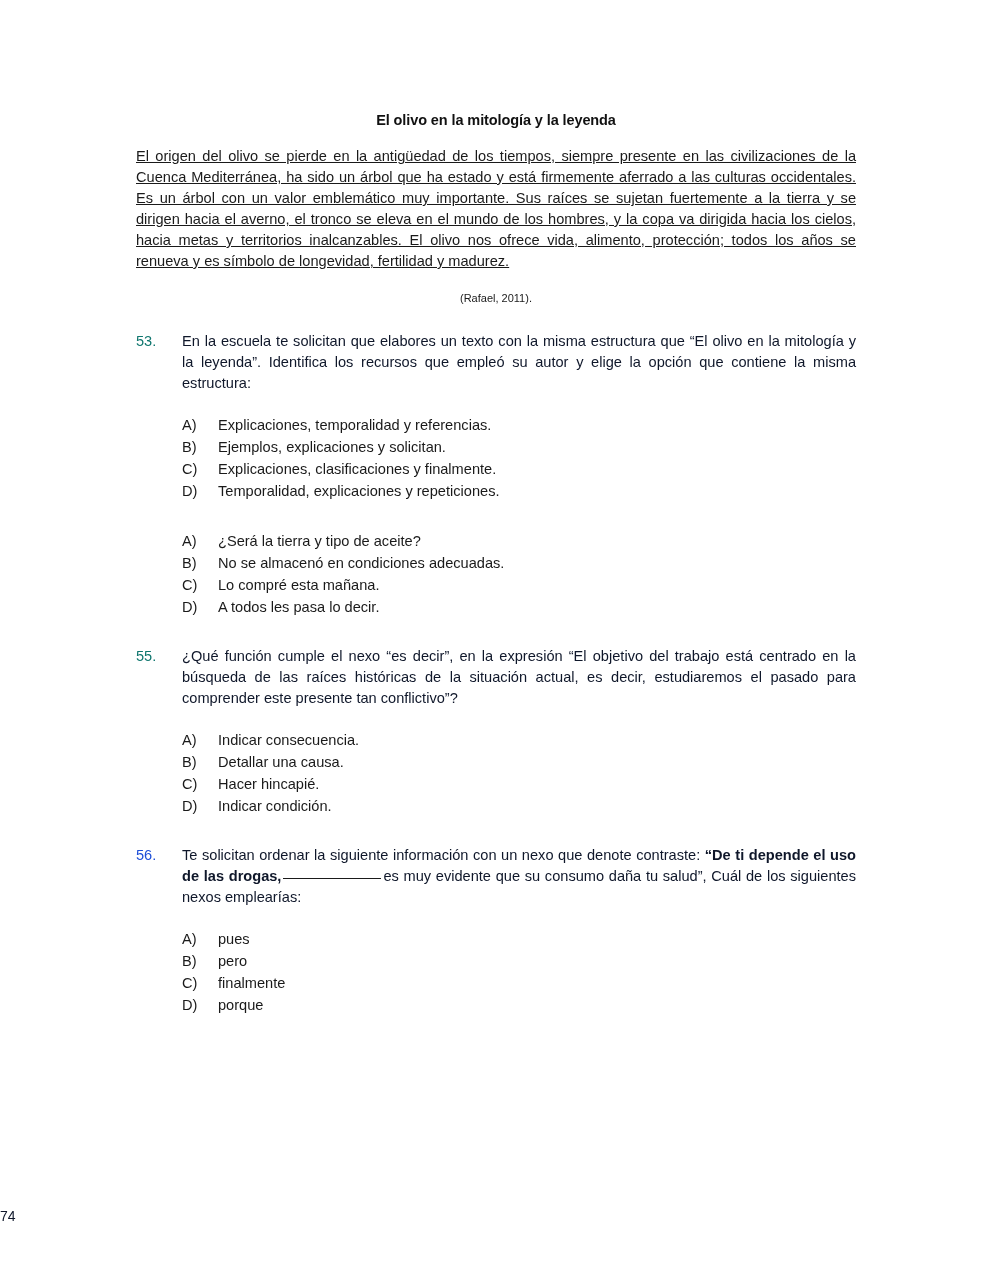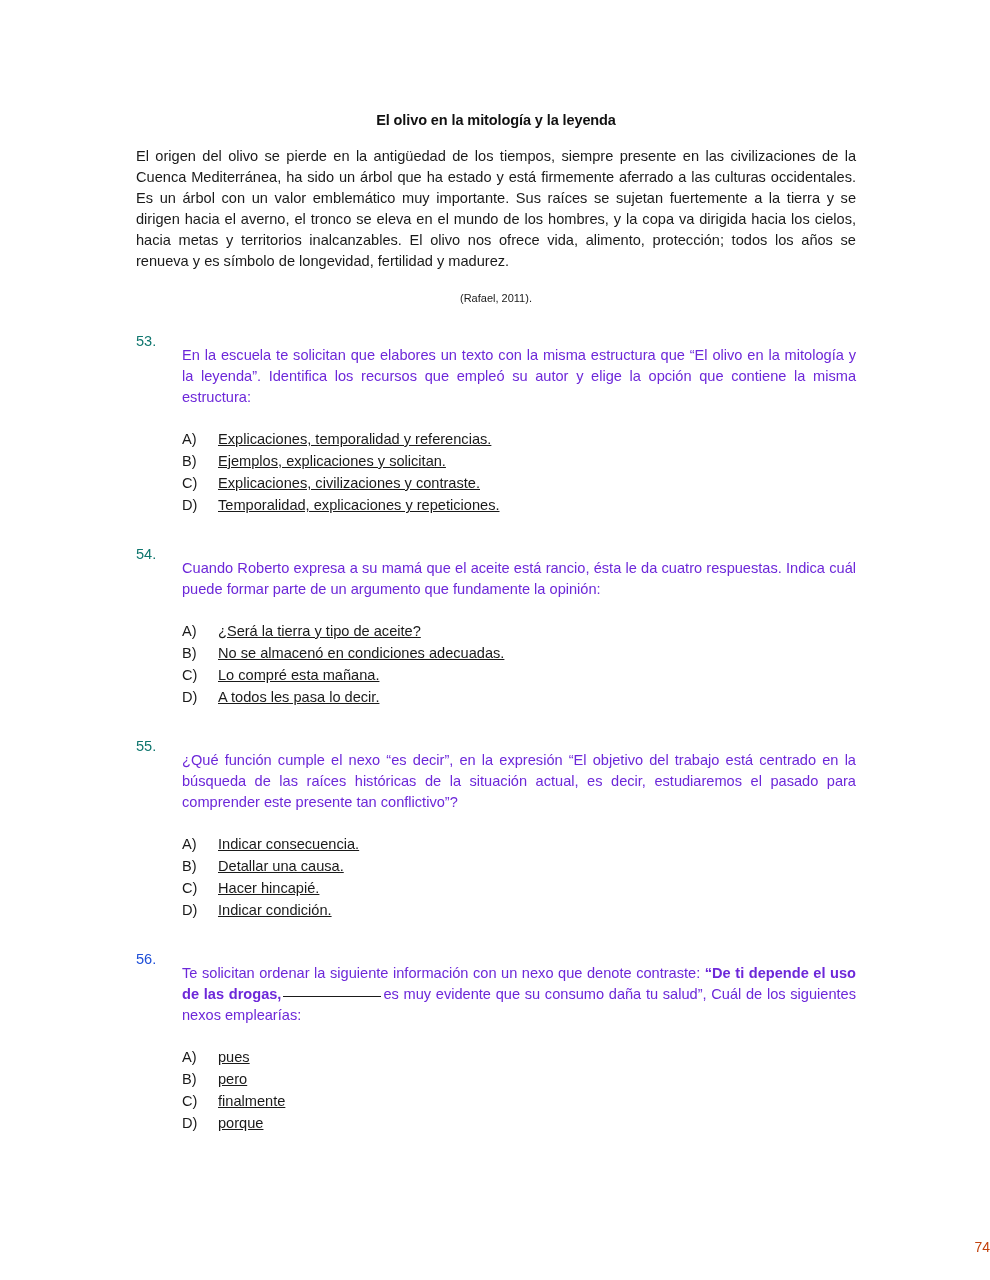--- a/index.html
+++ b/index.html
@@ -43,20 +43,21 @@
   }
 
   .passage-body {
     font-size: 14.6px;
     line-height: 21px;
     text-align: justify;
     text-justify: inter-word;
     margin: 0;
     color: #1a1a1a;
     hyphens: none;
+    text-decoration: underline;
   }
 
   .citation {
     font-size: 11px;
     text-align: center;
     margin: 19px 0 0 0;
     line-height: 14px;
     color: #1a1a1a;
   }
 
@@ -84,22 +85,21 @@
   .q-num.muted {
     color: #1d4ed8;
   }
 
   .q-text {
     flex: 1 1 auto;
     font-size: 14.6px;
     line-height: 21px;
     text-align: justify;
     text-justify: inter-word;
-    color: #6d28d9;
-    margin-top: 14px;
+    color: #0f172a;
   }
 
   .q-text .bold {
     font-weight: bold;
   }
 
   .blank-line {
     display: inline-block;
     width: 98px;
     border-bottom: 1.3px solid #1a1a1a;
@@ -122,32 +122,30 @@
     width: 36px;
     flex: 0 0 36px;
     font-size: 14.6px;
     color: #1a1a1a;
   }
 
   .opt-text {
     flex: 1 1 auto;
     font-size: 14.6px;
     color: #1a1a1a;
-    text-decoration: underline;
   }
 
   .page-number {
     position: absolute;
     left: 0;
     top: 1208px;
     width: 990px;
-    text-align: right;
+    text-align: left;
     font-size: 14px;
-    color: #c2410c;
-    margin-top: 31px;
+    color: #0f172a;
   }
 </style>
 </head>
 <body>
 
 <div class="page">
 
   <div class="content">
 
     <h1 class="passage-title">El olivo en la mitología y la leyenda</h1>
@@ -165,34 +163,30 @@
         <div class="option-row">
           <span class="opt-letter">A)</span>
           <span class="opt-text">Explicaciones, temporalidad y referencias.</span>
         </div>
         <div class="option-row">
           <span class="opt-letter">B)</span>
           <span class="opt-text">Ejemplos, explicaciones y solicitan.</span>
         </div>
         <div class="option-row">
           <span class="opt-letter">C)</span>
-          <span class="opt-text">Explicaciones, civilizaciones y contraste.</span>
+          <span class="opt-text">Explicaciones, clasificaciones y finalmente.</span>
         </div>
         <div class="option-row">
           <span class="opt-letter">D)</span>
           <span class="opt-text">Temporalidad, explicaciones y repeticiones.</span>
         </div>
       </div>
     </div>
 
     <div class="question-block">
-      <div class="q-row">
-        <div class="q-num">54.</div>
-        <div class="q-text">Cuando Roberto expresa a su mamá que el aceite está rancio, ésta le da cuatro respuestas. Indica cuál puede formar parte de un argumento que fundamente la opinión:</div>
-      </div>
       <div class="options">
         <div class="option-row">
           <span class="opt-letter">A)</span>
           <span class="opt-text">¿Será la tierra y tipo de aceite?</span>
         </div>
         <div class="option-row">
           <span class="opt-letter">B)</span>
           <span class="opt-text">No se almacenó en condiciones adecuadas.</span>
         </div>
         <div class="option-row">

